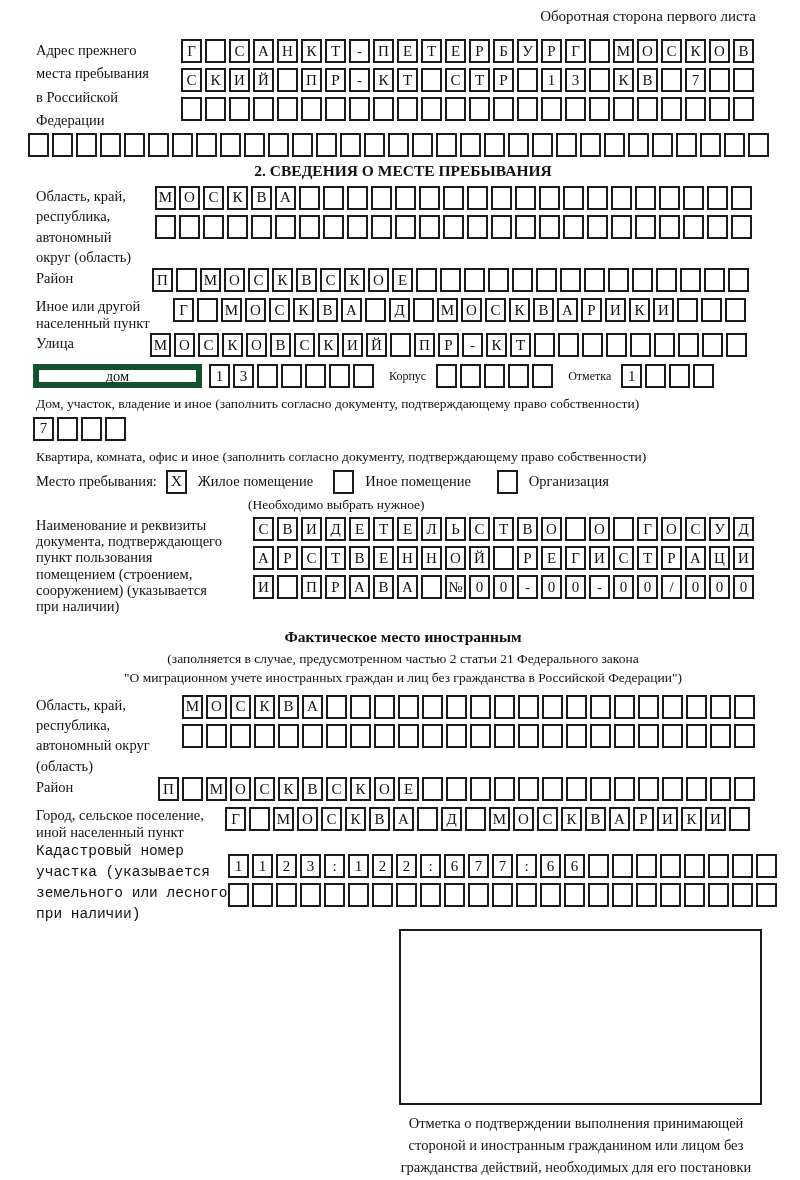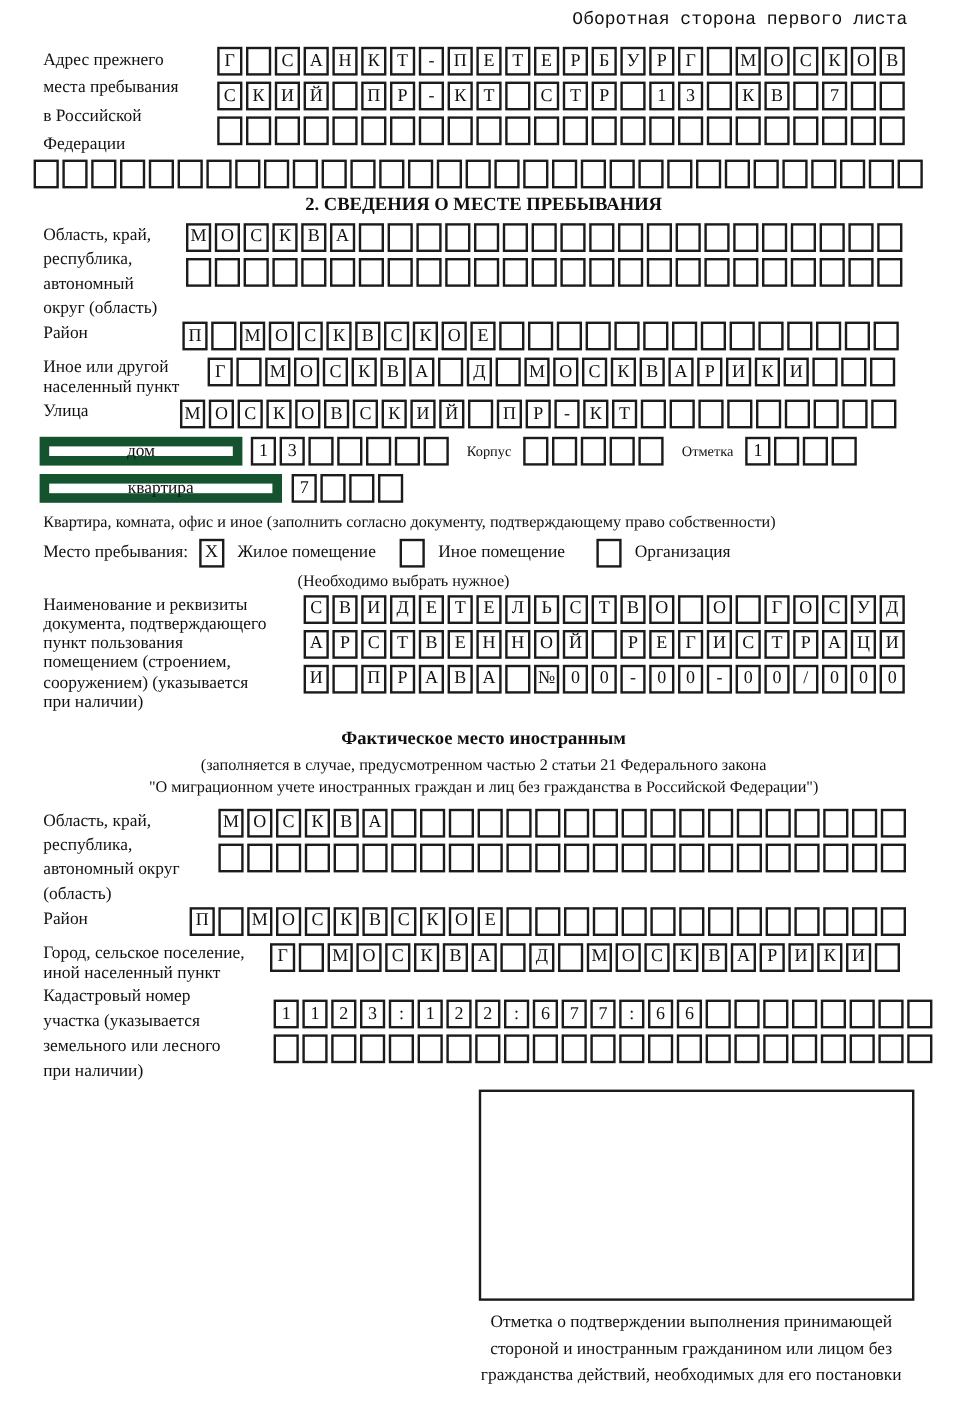--- a/index.html
+++ b/index.html
@@ -1,20 +1,20 @@
 <!DOCTYPE html>
 <html><head>
 <meta charset="utf-8">
 <style>
   html,body{margin:0;padding:0;background:#fff;}
   body{width:800px;height:1180px;overflow:hidden;color:#111;
        font-family:"Liberation Serif","DejaVu Serif",serif;}
   .page{padding:8px 30px 0 36px;position:relative;}
 
-  .hdr{text-align:right;font-size:15px;padding-right:14px;margin-bottom:14px;font-family:Liberation Mono, monospace;}
+  .hdr{text-align:right;font-size:15px;padding-right:14px;margin-bottom:14px;}
 
   .field{display:flex;align-items:flex-start;}
   .flabel{font-size:14.5px;line-height:1.5;flex:none;}
   .rows{flex:none;}
   .boxrow{display:flex;margin-bottom:5px;}
   .box{box-sizing:border-box;flex:none;width:21px;height:24px;border:2px solid #1b1b1b;
        margin-right:3px;display:flex;align-items:center;justify-content:center;
        font-size:15px;background:#fff;}
   .fullrow{margin-left:-8px;}
   .cap{font-size:13.5px;line-height:1.35;}
@@ -23,28 +23,28 @@
 
   .f-prev .flabel{width:145px;line-height:1.62;}
   .f-obl1 .flabel{width:119px;line-height:1.4;}
   .f-ray1 .flabel{width:116px;}
   .f-gor1 .flabel{width:137px;line-height:1.18;}
   .f-uli  .flabel{width:114px;}
   .f-doc  .flabel{width:217px;line-height:1.12;font-size:14.5px;}
   .f-obl2 .flabel{width:146px;line-height:1.4;}
   .f-ray2 .flabel{width:122px;}
   .f-gor2 .flabel{width:189px;line-height:1.18;}
-  .f-kad  .flabel{width:192px;line-height:1.45;}
+  .f-kad  .flabel{width:192px;line-height:1.45;font-family:Liberation Mono, monospace;}
   .f-ray1,.f-uli,.f-ray2{margin-top:1px;}
   .f-gor1,.f-gor2{margin-top:1px;}
   .f-kad .rows{margin-top:13px;}
   .f-doc{margin-top:3px;}
 
   .domrow{display:flex;align-items:flex-start;margin-left:-3px;margin-top:2px;margin-bottom:2px;}
-  .wbox{box-sizing:border-box;height:24px;border:8px solid #14532d;display:flex;
+  .wbox{box-sizing:border-box;height:24px;border:6px solid #14532d;display:flex;
         align-items:center;justify-content:center;font-size:14.5px;flex:none;}
   .wbox.dom{width:169px;margin-right:7px;}
   .wbox.kvart{width:202px;margin-right:8px;}
   .inlabel{font-size:12px;line-height:24px;margin:0 10px 0 12px;flex:none;}
   .cap.under{margin:1px 0 3px 0;}
 
   .mesto{display:flex;align-items:center;margin-top:4px;font-size:14.5px;}
   .mesto .mlabel{flex:none;}
   .mesto .box{margin-left:9px;margin-right:0;}
   .mesto .mopt{margin-left:11px;flex:none;}
@@ -371,23 +371,23 @@
         <span class="box"></span>
       </div>
     <div class="inlabel">Отметка</div>
     <div class="boxrow">
         <span class="box">1</span>
         <span class="box"></span>
         <span class="box"></span>
         <span class="box"></span>
       </div>
   </div>
+  <div class="cap under">Дом, участок, владение и иное (заполнить согласно документу, подтверждающему право собственности)</div>
 
   <div class="domrow kv">
-    <div class="wbox kvart">квартира</div>
     <div class="boxrow">
         <span class="box">7</span>
         <span class="box"></span>
         <span class="box"></span>
         <span class="box"></span>
       </div>
   </div>
   <div class="cap under">Квартира, комната, офис и иное (заполнить согласно документу, подтверждающему право собственности)</div>
 
   <div class="mesto">

